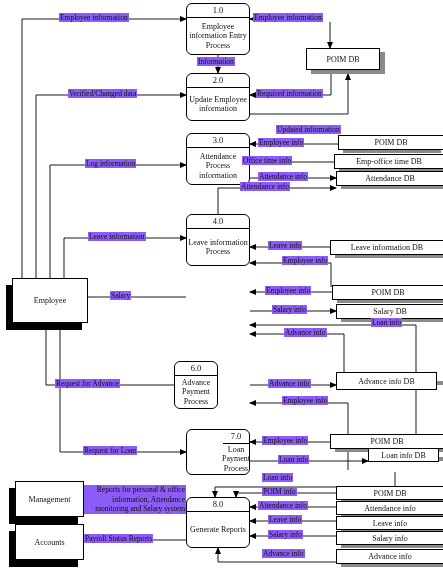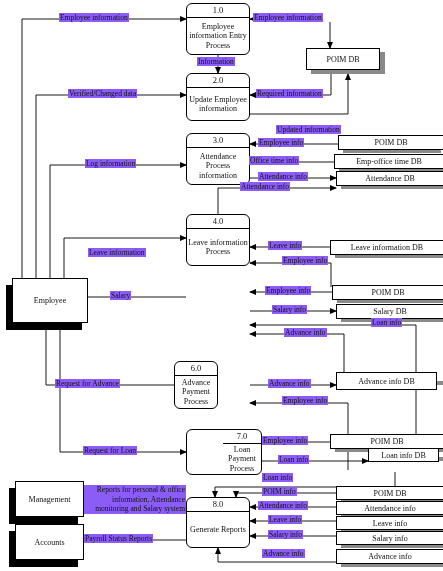--- a/index.html
+++ b/index.html
@@ -217,21 +217,21 @@
     <div class="p-num">4.0</div>
     <div class="p-name">Leave information Process</div>
   </div>
 
 
   <div class="process" style="left:174px;top:361px;width:44px;height:48px;">
     <div class="p-num">6.0</div>
     <div class="p-name">Advance Payment Process</div>
   </div>
 
-  <div class="process" style="left:186px;top:429px;width:76px;height:46px;padding-left:36px;">
+  <div class="process" style="left:186px;top:429px;width:64px;height:46px;padding-left:36px;">
     <div class="p-num">7.0</div>
     <div class="p-name">Loan Payment Process</div>
   </div>
 
   <div class="process" style="left:186px;top:497px;width:64px;height:51px;">
     <div class="p-num">8.0</div>
     <div class="p-name">Generate Reports</div>
   </div>
 
   <div class="store-shadow" style="left:311px;top:52px;width:74px;height:22px;"></div>
@@ -311,25 +311,25 @@
 
   <div class="flab" style="left:59px;top:13px;">Employee information</div>
   <div class="flab" style="left:253px;top:13px;">Employee information</div>
   <div class="flab" style="left:197px;top:57px;">Information</div>
   <div class="flab" style="left:68px;top:89px;">Verified/Changed data</div>
   <div class="flab" style="left:256px;top:89px;">Required information</div>
   <div class="flab" style="left:276px;top:107px;margin-top:18px;">Updated information</div>
 
   <div class="flab" style="left:85px;top:159px;">Log information</div>
   <div class="flab" style="left:258px;top:138px;">Employee info</div>
-  <div class="flab" style="left:249px;top:156px;">Office time info</div>
+  <div class="flab" style="left:242px;top:156px;">Office time info</div>
   <div class="flab" style="left:258px;top:172px;">Attendance info</div>
   <div class="flab" style="left:240px;top:182px;">Attendance info</div>
 
-  <div class="flab" style="left:88px;top:248px;">Leave information</div>
+  <div class="flab" style="left:88px;top:232px;">Leave information</div>
   <div class="flab" style="left:268px;top:241px;">Leave info</div>
   <div class="flab" style="left:282px;top:256px;">Employee info</div>
 
   <div class="flab" style="left:110px;top:291px;">Salary</div>
   <div class="flab" style="left:265px;top:286px;">Employee info</div>
   <div class="flab" style="left:272px;top:305px;">Salary info</div>
   <div class="flab" style="left:371px;top:318px;">Loan info</div>
   <div class="flab" style="left:284px;top:328px;">Advance info</div>
 
   <div class="flab" style="left:55px;top:379px;">Request for Advance</div>

